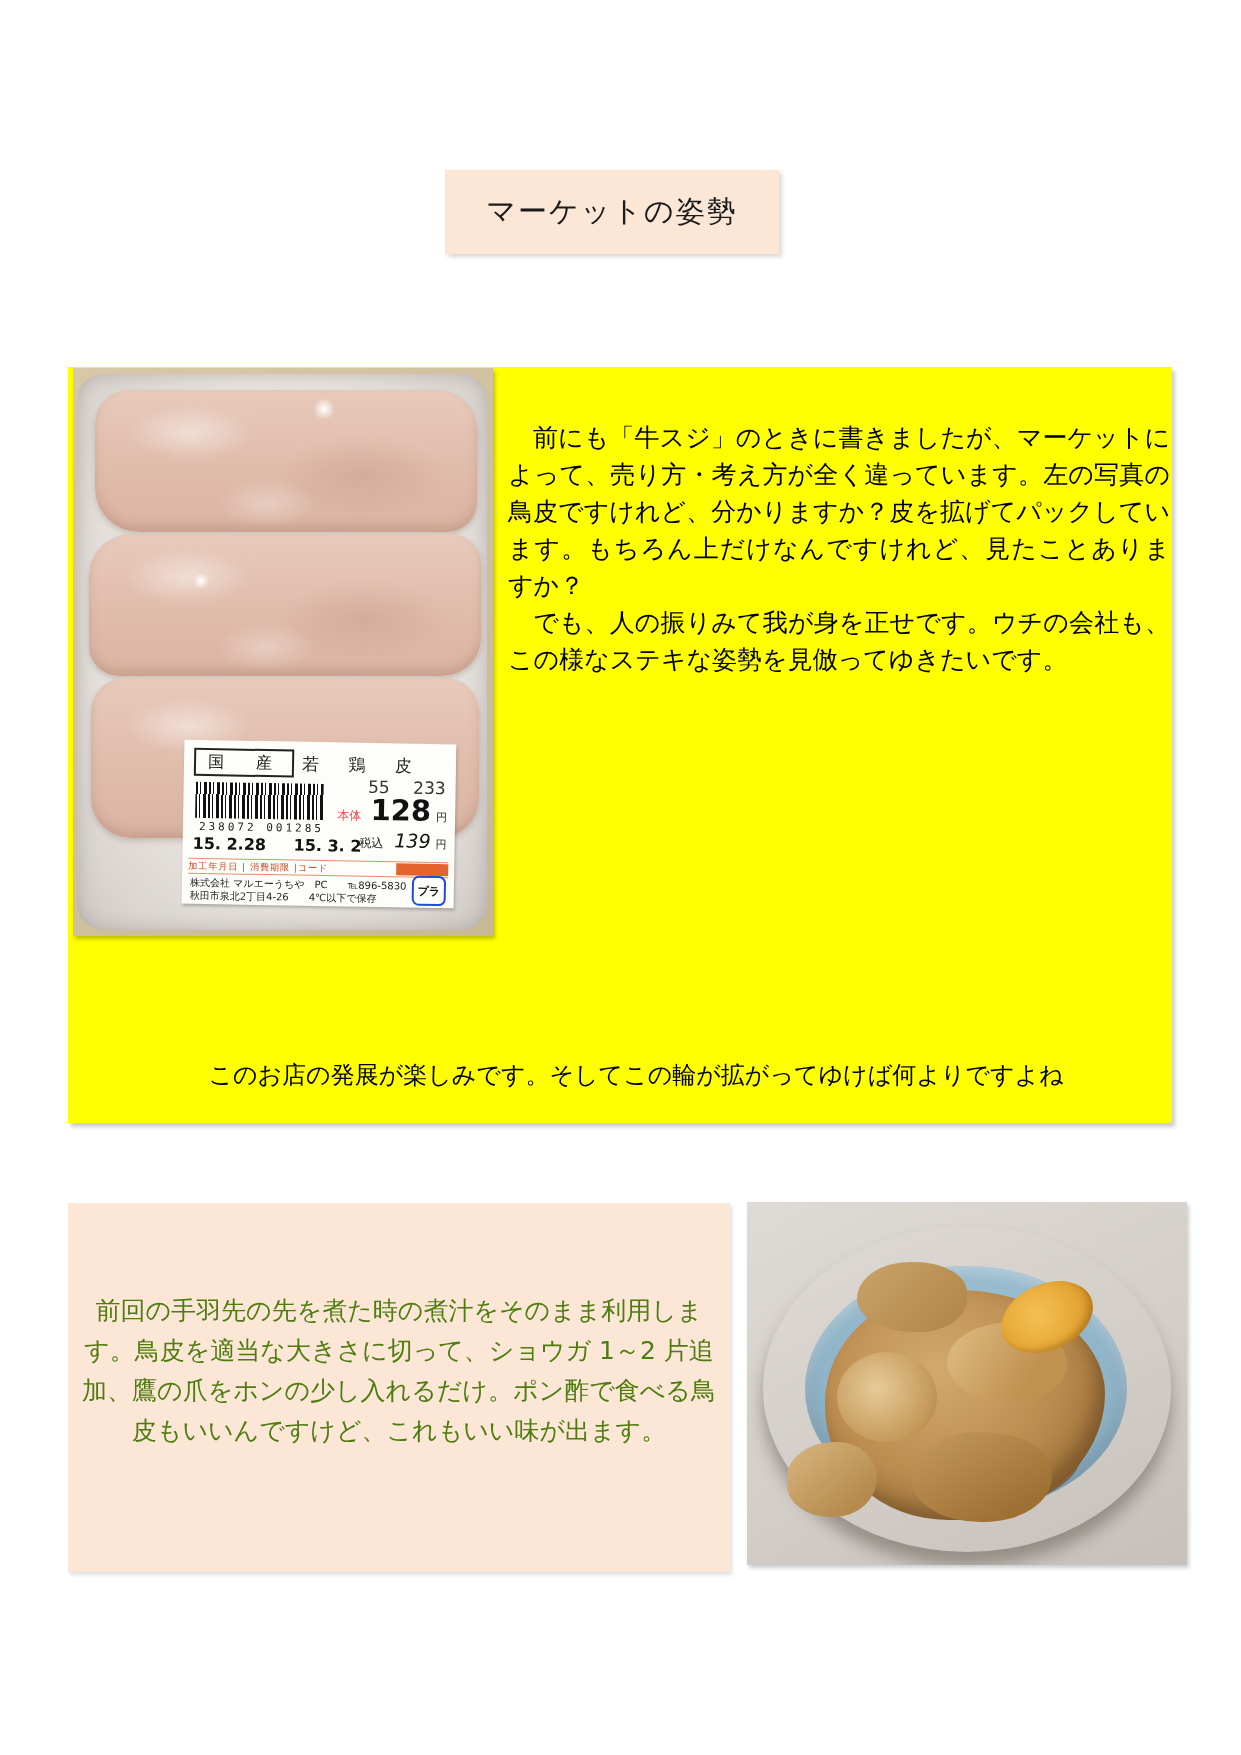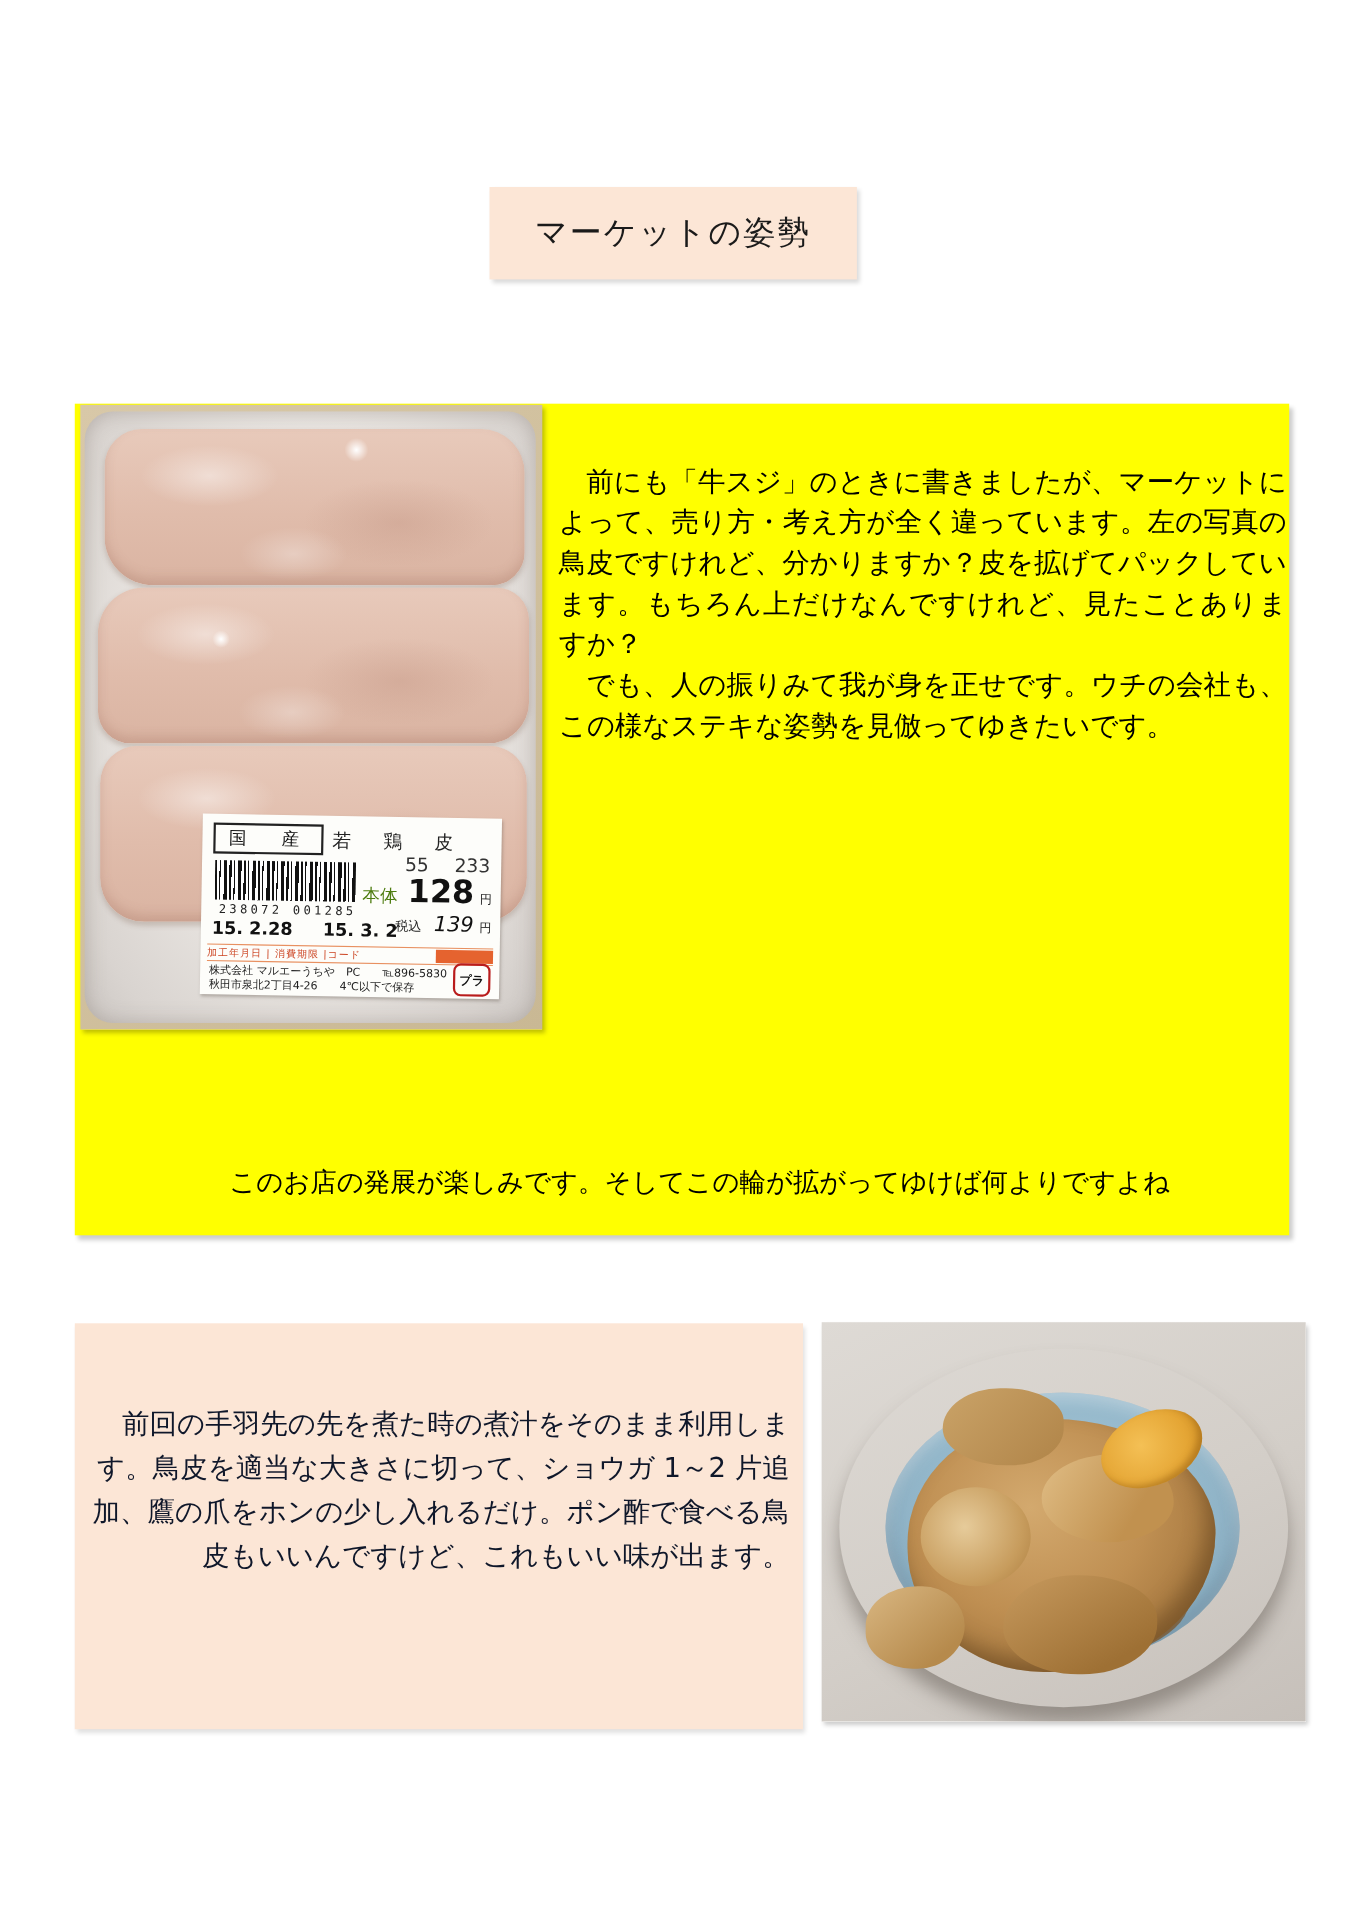--- a/index.html
+++ b/index.html
@@ -51,42 +51,42 @@
   .origin-box{position:absolute;left:10px;top:8px;width:96px;height:24px;border:2px solid #222;
               font-size:16px;letter-spacing:8px;display:flex;align-items:center;justify-content:center;color:#111;}
   .product{position:absolute;left:118px;top:11px;font-size:17px;letter-spacing:12px;color:#222;white-space:nowrap;}
   .barcode{position:absolute;left:12px;top:42px;width:128px;height:36px;
            background:repeating-linear-gradient(90deg,#111 0 2px,#fff 2px 4px,#111 4px 5px,#fff 5px 8px,#111 8px 11px,#fff 11px 13px);}
   .barcode-num{position:absolute;left:16px;top:80px;font-size:11px;letter-spacing:3px;color:#222;
                font-family:"DejaVu Sans Mono",monospace;}
   .codes{position:absolute;right:10px;top:34px;font-size:17px;color:#333;}
   .codes span{margin-left:18px;}
   .price-row{position:absolute;right:8px;top:50px;white-space:nowrap;}
-  .price-row .lbl{font-size:16px;color:#4d7c0f;margin-right:4px;margin-left:44px;}
+  .price-row .lbl{font-size:12px;color:#ef4444;margin-right:4px;margin-left:44px;}
   .price-row .big{font-size:29px;font-weight:bold;color:#111;}
   .price-row .unit{font-size:11px;color:#222;}
   .tax-row{position:absolute;right:8px;top:86px;white-space:nowrap;}
   .tax-row .lbl{font-size:12px;color:#222;margin-right:6px;}
   .tax-row .big{font-size:19px;color:#111;font-style:italic;}
   .tax-row .unit{font-size:11px;color:#222;}
   .dates{position:absolute;left:10px;top:94px;font-size:16px;font-weight:bold;color:#111;white-space:nowrap;}
   .dates span{margin-right:22px;}
   .strip{position:absolute;left:6px;top:118px;right:6px;height:14px;border-top:1px solid #e8residue;
          border-top:1px solid #e89060;border-bottom:1px solid #e89060;display:flex;align-items:center;}
   .strip .strip-text{font-size:9px;color:#cc4422;letter-spacing:1px;flex:1;}
   .strip .strip-block{width:52px;height:12px;background:#e5632f;}
   .company{position:absolute;left:8px;top:136px;font-size:10px;color:#222;line-height:13px;white-space:nowrap;}
-  .recycle{position:absolute;right:8px;top:132px;width:30px;height:26px;border:2px solid #b91c1c;border-radius:7px;
+  .recycle{position:absolute;right:8px;top:132px;width:30px;height:26px;border:2px solid #1d4ed8;border-radius:7px;
            display:flex;align-items:center;justify-content:center;font-size:11px;font-weight:bold;color:#111;}
 
   
   .recipe-block{position:absolute;left:68px;top:1203px;width:662px;height:369px;background:#fce6d6;
                 box-shadow:2px 3px 4px rgba(0,0,0,0.12);}
-  .recipe-block p{position:absolute;left:12px;top:72px;width:638px;margin:0;
-                  font-size:25px;line-height:40px;color:#0f172a;text-align:right;}
+  .recipe-block p{position:absolute;left:12px;top:88px;width:638px;margin:0;
+                  font-size:25px;line-height:40px;color:#4d7c0f;text-align:center;}
 
   
   .bowl-photo{position:absolute;left:747px;top:1202px;width:440px;height:363px;overflow:hidden;
               background:linear-gradient(155deg,#dedad5 0%,#d3cec8 55%,#c6c0ba 100%);
               box-shadow:2px 3px 4px rgba(0,0,0,0.2);}
   .bowl{position:absolute;left:16px;top:24px;width:408px;height:326px;border-radius:50%;
         background:radial-gradient(ellipse at 42% 32%,#c2d9e4 0%,#9ec2d4 30%,#85acc26 0%,#85acc2 55%,#7299ae 80%,#5f8598 100%);
         box-shadow:0 14px 16px rgba(95,88,80,0.5);}
   .bowl-inner{position:absolute;left:58px;top:64px;width:322px;height:246px;border-radius:50%;
               background:radial-gradient(ellipse at 50% 42%,#a6c6d7 0%,#93b7ca 55%,#82a4b9 100%);

